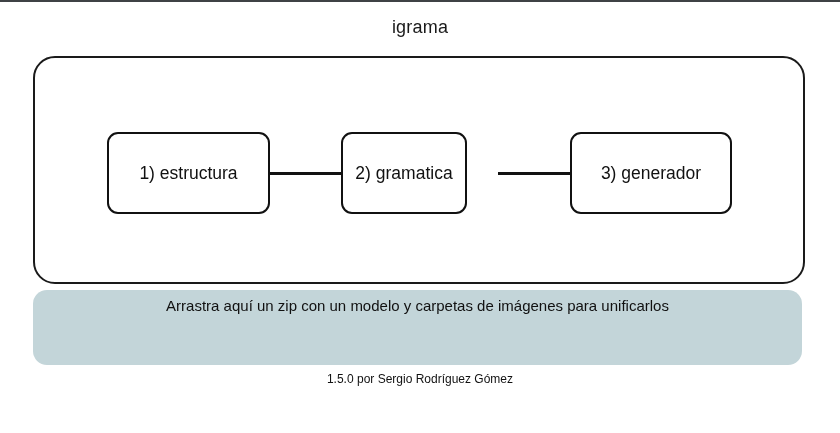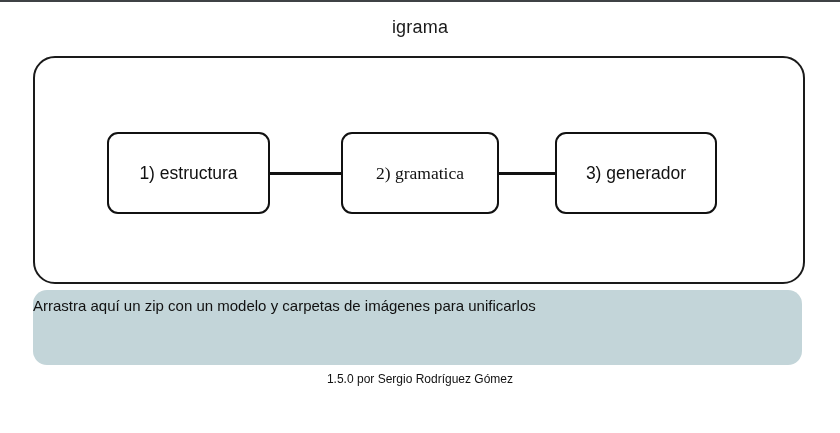--- a/index.html
+++ b/index.html
@@ -73,22 +73,22 @@
     align-items: center;
     justify-content: center;
   }
   .stage-label {
     font-size: 17.5px;
     color: #111111;
     white-space: nowrap;
     user-select: none;
   }
   #stage-box-0 { left: 72px;  width: 163px; }
-  #stage-box-1 { left: 306px; width: 158px; font-family: Liberation Serif, serif; }
-  #stage-box-2 { left: 520px; width: 162px; }
+  #stage-box-1 { left: 306px; width: 126px; }
+  #stage-box-2 { left: 535px; width: 162px; }
 
   .stage-connector {
     position: absolute;
     top: 114px;
     height: 3px;
     background: #111111;
   }
   #connector-0 { left: 234px; width: 73px; }
   #connector-1 { left: 463px; width: 74px; }
 
@@ -100,21 +100,21 @@
     width: 769px;
     height: 75px;
     background: #c3d5d9;
     border-radius: 14px;
   }
   #drop-zone-text {
     position: absolute;
     left: 0;
     top: 6px;
     width: 769px;
-    text-align: left;
+    text-align: center;
     font-size: 15px;
     color: #111111;
     line-height: 20px;
     user-select: none;
   }
 
   
   #footer-credit {
     position: absolute;
     left: 0;

